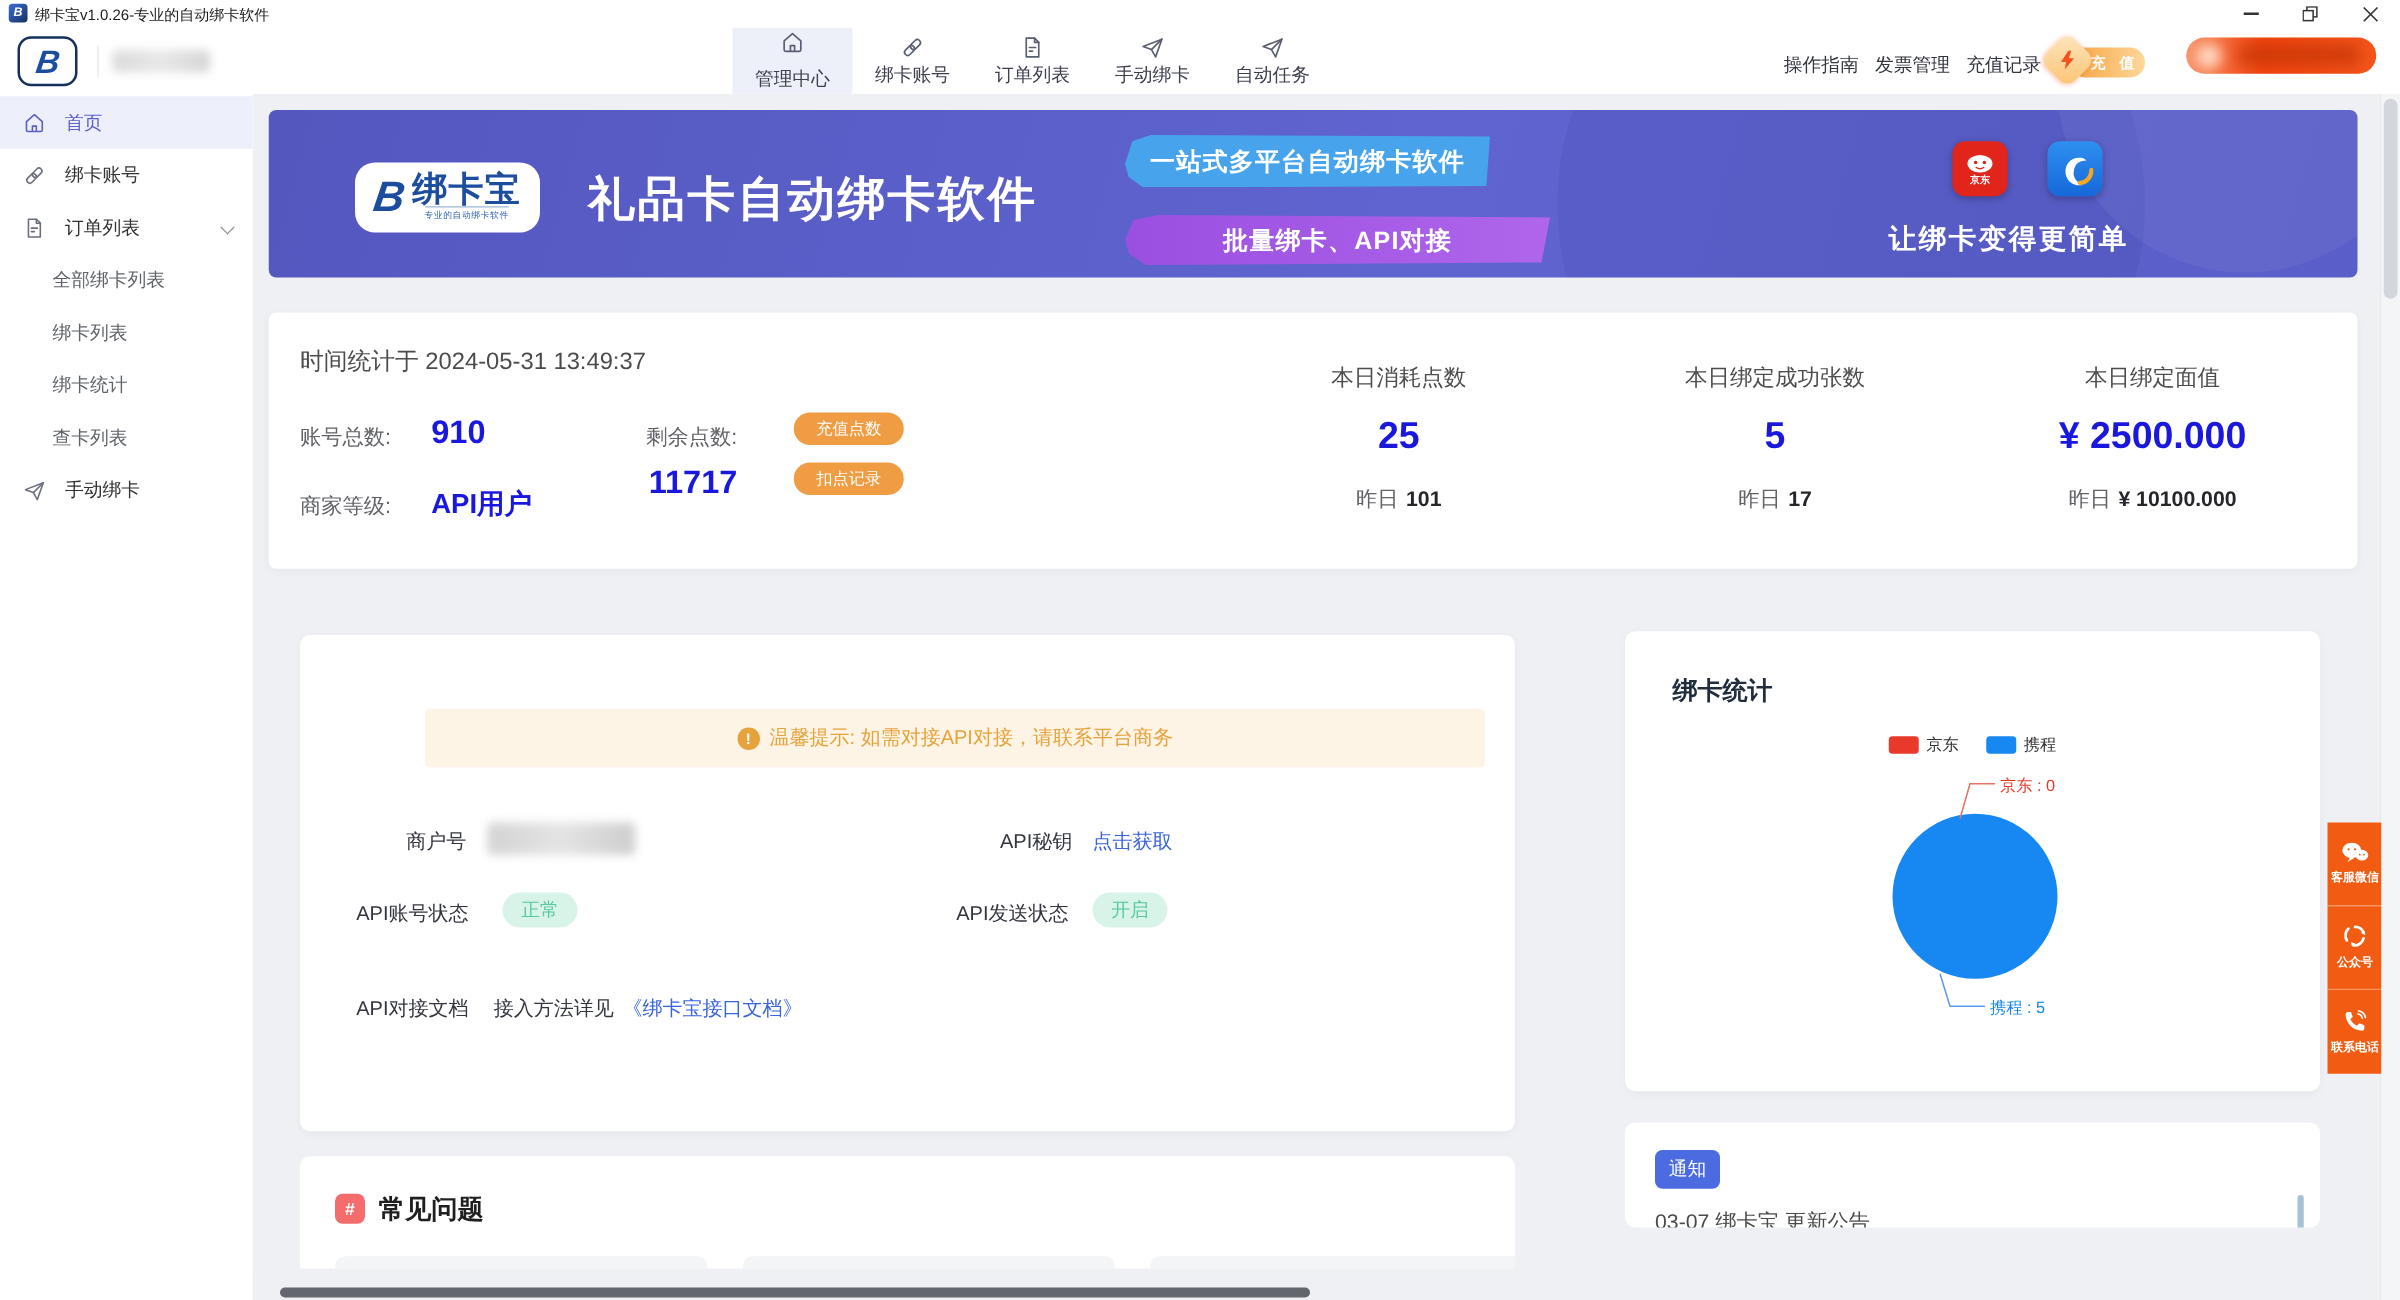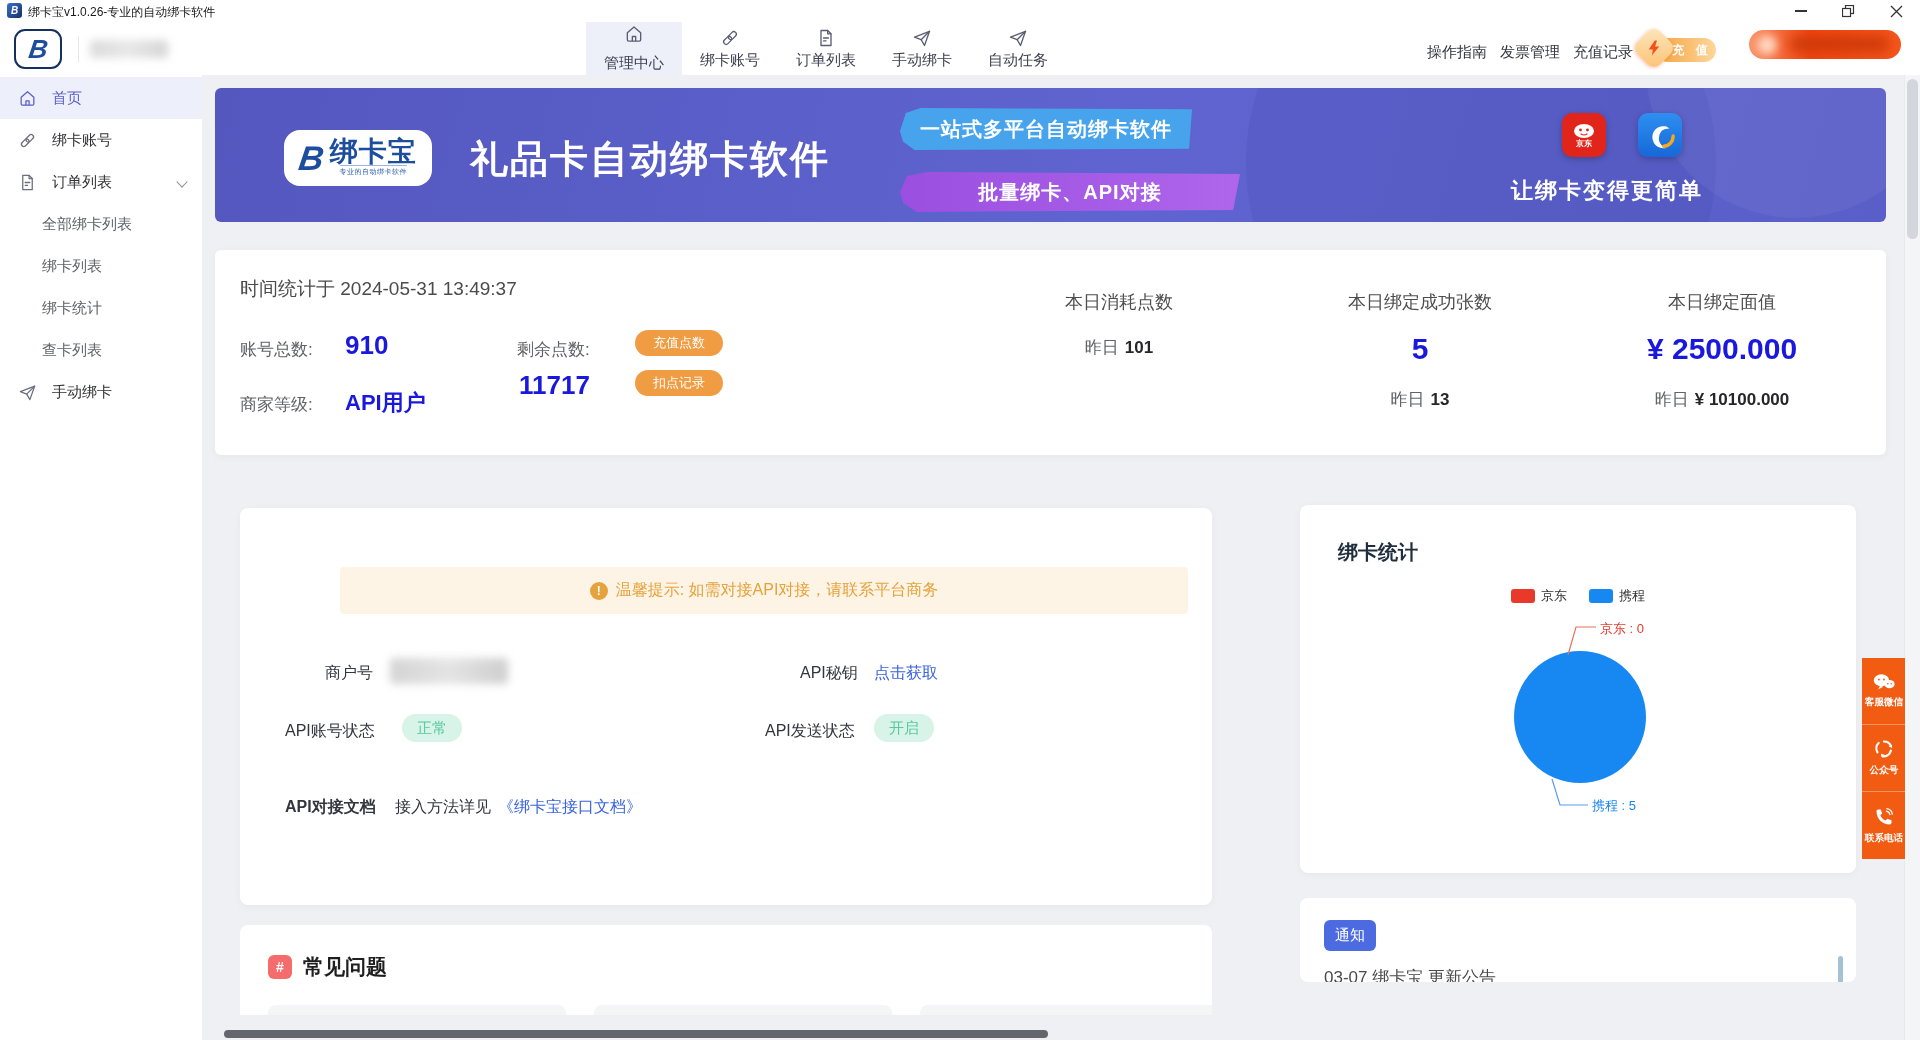--- a/index.html
+++ b/index.html
@@ -340,29 +340,30 @@
     <div class="st-blue" style="left:130px;top:80px;font-size:26px;">910</div>
     <div class="st-label" style="left:25px;top:143px;">商家等级:</div>
     <div class="st-blue" style="left:130px;top:138px;font-size:22px;">API用户</div>
     <div class="st-label" style="left:302px;top:88px;">剩余点数:</div>
     <div class="st-blue" style="left:304px;top:120px;font-size:26px;">11717</div>
     <div class="st-btn" style="top:80px;">充值点数</div>
     <div class="st-btn" style="top:120px;">扣点记录</div>
 
     <div class="stat-col" style="left:784px;">
       <div class="sc-label">本日消耗点数</div>
+      <div class="sc-value">25</div>
       <div class="sc-prev">
         <span>昨日</span><b>101</b>
       </div>
     </div>
     <div class="stat-col" style="left:1085px;">
       <div class="sc-label">本日绑定成功张数</div>
       <div class="sc-value">5</div>
       <div class="sc-prev">
-        <span>昨日</span><b>13</b>
+        <span>昨日</span><b>17</b>
       </div>
     </div>
     <div class="stat-col" style="left:1387px;">
       <div class="sc-label">本日绑定面值</div>
       <div class="sc-value">¥ 2500.000</div>
       <div class="sc-prev">
         <span>昨日</span><b>¥ 10100.000</b>
       </div>
     </div>
   </div>
@@ -375,21 +376,21 @@
     <div class="api-label" style="left:85px;top:155px;">商户号</div>
     <div class="merchant-blur"></div>
     <div class="api-label" style="left:560px;top:155px;">API秘钥</div>
     <div class="api-link" style="left:634px;top:155px;">点击获取</div>
 
     <div class="api-label" style="left:45px;top:213px;">API账号状态</div>
     <div class="pill-green" style="left:162px;top:206px;">正常</div>
     <div class="api-label" style="left:525px;top:213px;">API发送状态</div>
     <div class="pill-green" style="left:634px;top:206px;">开启</div>
 
-    <div class="api-label" style="left:45px;top:289px;font-weight:bold;">API对接文档</div>
+    <div class="api-label" style="left:45px;top:289px;">API对接文档</div>
     <div class="api-label" style="left:155px;top:289px;">接入方法详见</div>
     <div class="api-link" style="left:258px;top:289px;">《绑卡宝接口文档》</div>
   </div>
 
   <div class="faq-panel">
     <div class="faq-header">
       <span class="faq-icon">#</span>
       <span class="faq-title">常见问题</span>
     </div>
     <div class="faq-pills">

